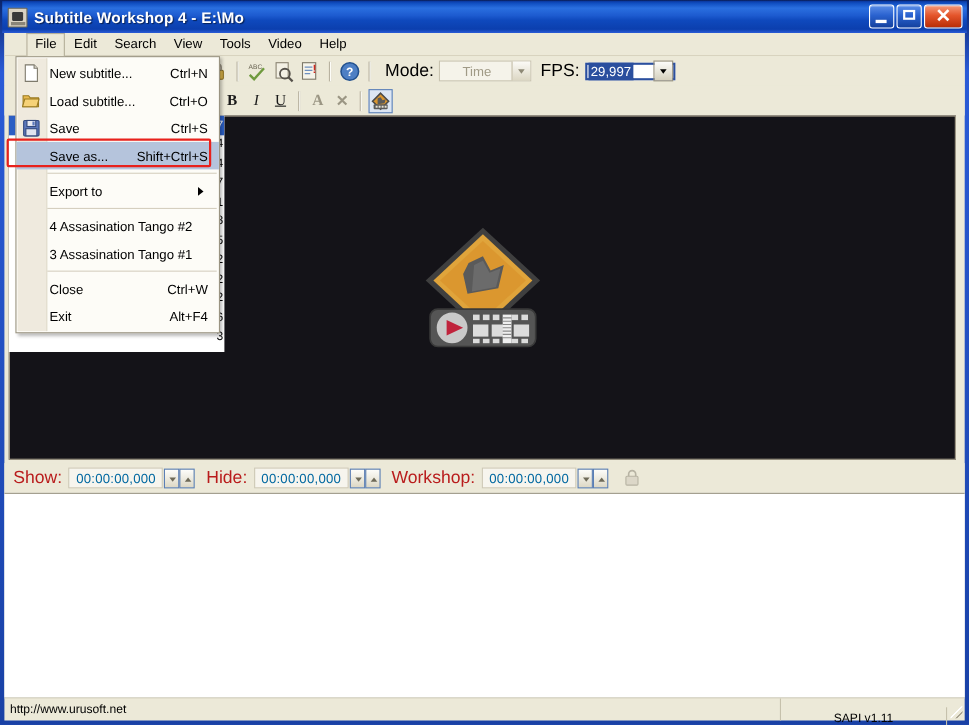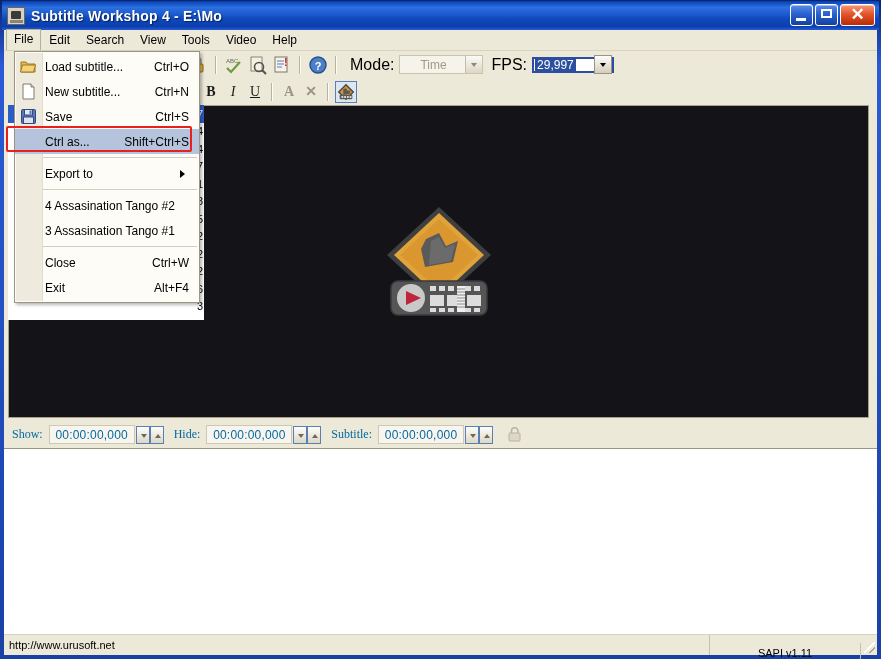--- a/index.html
+++ b/index.html
@@ -129,22 +129,22 @@
     box-sizing: border-box;
   }
 
   
   .menubar {
     position: absolute;
     left: 0; top: 0;
     width: 873px; height: 21px;
     background: #ece9d8;
     display: flex;
-    align-items: flex-end;
-    padding-left: 2px;
+    align-items: center;
+    padding-left: 20px;
     box-sizing: border-box;
     border-bottom: 1px solid #d8d3bf;
   }
   .menu-item {
     font-size: 12px;
     color: #000;
     padding: 3px 8px 3px 8px;
     cursor: default;
     white-space: nowrap;
   }
@@ -292,25 +292,24 @@
     position: absolute;
     left: 0; top: 391px;
     width: 873px; height: 27px;
     background: #ece9d8;
     display: flex;
     align-items: center;
     padding-left: 8px;
     box-sizing: border-box;
   }
   .tm-label {
-    font-size: 12px;
-    color: #0369a1;
+    font-size: 16px;
+    color: #b91c1c;
     margin-right: 6px;
     white-space: nowrap;
-    font-family: Liberation Serif, serif;
   }
   .tm-field {
     width: 86px; height: 19px;
     background: #f7f5ee;
     border: 1px solid #cdc8b4;
     box-sizing: border-box;
     font-size: 12px;
     color: #0369a1;
     display: flex;
     align-items: center;
@@ -679,21 +678,21 @@
       <div class="spin">
         <div class="dn"></div>
         <div class="up"></div>
       </div>
       <div class="tm-label">Hide:</div>
       <div class="tm-field">00:00:00,000</div>
       <div class="spin">
         <div class="dn"></div>
         <div class="up"></div>
       </div>
-      <div class="tm-label">Subtitle:</div>
+      <div class="tm-label">Workshop:</div>
       <div class="tm-field">00:00:00,000</div>
       <div class="spin">
         <div class="dn"></div>
         <div class="up"></div>
       </div>
       <div class="lock-icon">
         <svg width="20" height="18" viewBox="0 0 20 18">
           <rect x="4" y="7" width="11" height="8" rx="1" fill="#cfcabb" stroke="#8c8778"></rect>
           <path d="M6.5 7 V5 a3.2 3.2 0 0 1 6.4 0 V7" fill="none" stroke="#8c8778" stroke-width="1.5"></path>
         </svg>
@@ -710,55 +709,55 @@
     <div class="sb-right">SAPI v1.11</div>
     <div class="sb-grip"></div>
   </div>
 
   <div class="dropdown">
     <div class="gutter"></div>
 
     <div class="dd-item">
       <div class="dd-ico">
         <svg width="17" height="17" viewBox="0 0 17 17">
-          <path d="M1 4 h5 l1.5 2 h7.5 v8 h-14 z" fill="#e8b94e" stroke="#9a7b20"></path>
-          <path d="M2.5 7 h13 l-2 7 h-13 z" fill="#f6d277" stroke="#9a7b20"></path>
-        </svg>
-      </div>
-      <div class="dd-label">Load subtitle...</div>
-      <div class="dd-accel">Ctrl+O</div>
+          <path d="M3 1 h8 l3 3 v12 h-11 z" fill="#ffffff" stroke="#7e7a6c"></path>
+          <path d="M11 1 v3 h3" fill="#e3e0d4" stroke="#7e7a6c"></path>
+        </svg>
+      </div>
+      <div class="dd-label">New subtitle...</div>
+      <div class="dd-accel">Ctrl+N</div>
     </div>
 
     <div class="dd-item">
       <div class="dd-ico">
         <svg width="17" height="17" viewBox="0 0 17 17">
-          <path d="M3 1 h8 l3 3 v12 h-11 z" fill="#ffffff" stroke="#7e7a6c"></path>
-          <path d="M11 1 v3 h3" fill="#e3e0d4" stroke="#7e7a6c"></path>
-        </svg>
-      </div>
-      <div class="dd-label">New subtitle...</div>
-      <div class="dd-accel">Ctrl+N</div>
+          <path d="M1 4 h5 l1.5 2 h7.5 v8 h-14 z" fill="#e8b94e" stroke="#9a7b20"></path>
+          <path d="M2.5 7 h13 l-2 7 h-13 z" fill="#f6d277" stroke="#9a7b20"></path>
+        </svg>
+      </div>
+      <div class="dd-label">Load subtitle...</div>
+      <div class="dd-accel">Ctrl+O</div>
     </div>
 
     <div class="dd-item">
       <div class="dd-ico">
         <svg width="17" height="17" viewBox="0 0 17 17">
           <rect x="1.5" y="1.5" width="14" height="14" rx="1" fill="#5b77bb" stroke="#33497e"></rect>
           <rect x="4.5" y="1.5" width="8" height="5.5" fill="#e7e9f2" stroke="#33497e"></rect>
           <rect x="9.5" y="2.5" width="2" height="3.5" fill="#5b77bb"></rect>
           <rect x="3.5" y="9" width="10" height="6.5" fill="#dfe3ef" stroke="#33497e"></rect>
         </svg>
       </div>
       <div class="dd-label">Save</div>
       <div class="dd-accel">Ctrl+S</div>
     </div>
 
     <div class="dd-item highlight">
       <div class="dd-ico"></div>
-      <div class="dd-label">Ctrl as...</div>
+      <div class="dd-label">Save as...</div>
       <div class="dd-accel">Shift+Ctrl+S</div>
       <div class="dd-annot"></div>
     </div>
 
     <div class="dd-sep"></div>
 
     <div class="dd-item">
       <div class="dd-ico"></div>
       <div class="dd-label">Export to</div>
       <div class="dd-arrow"></div>

